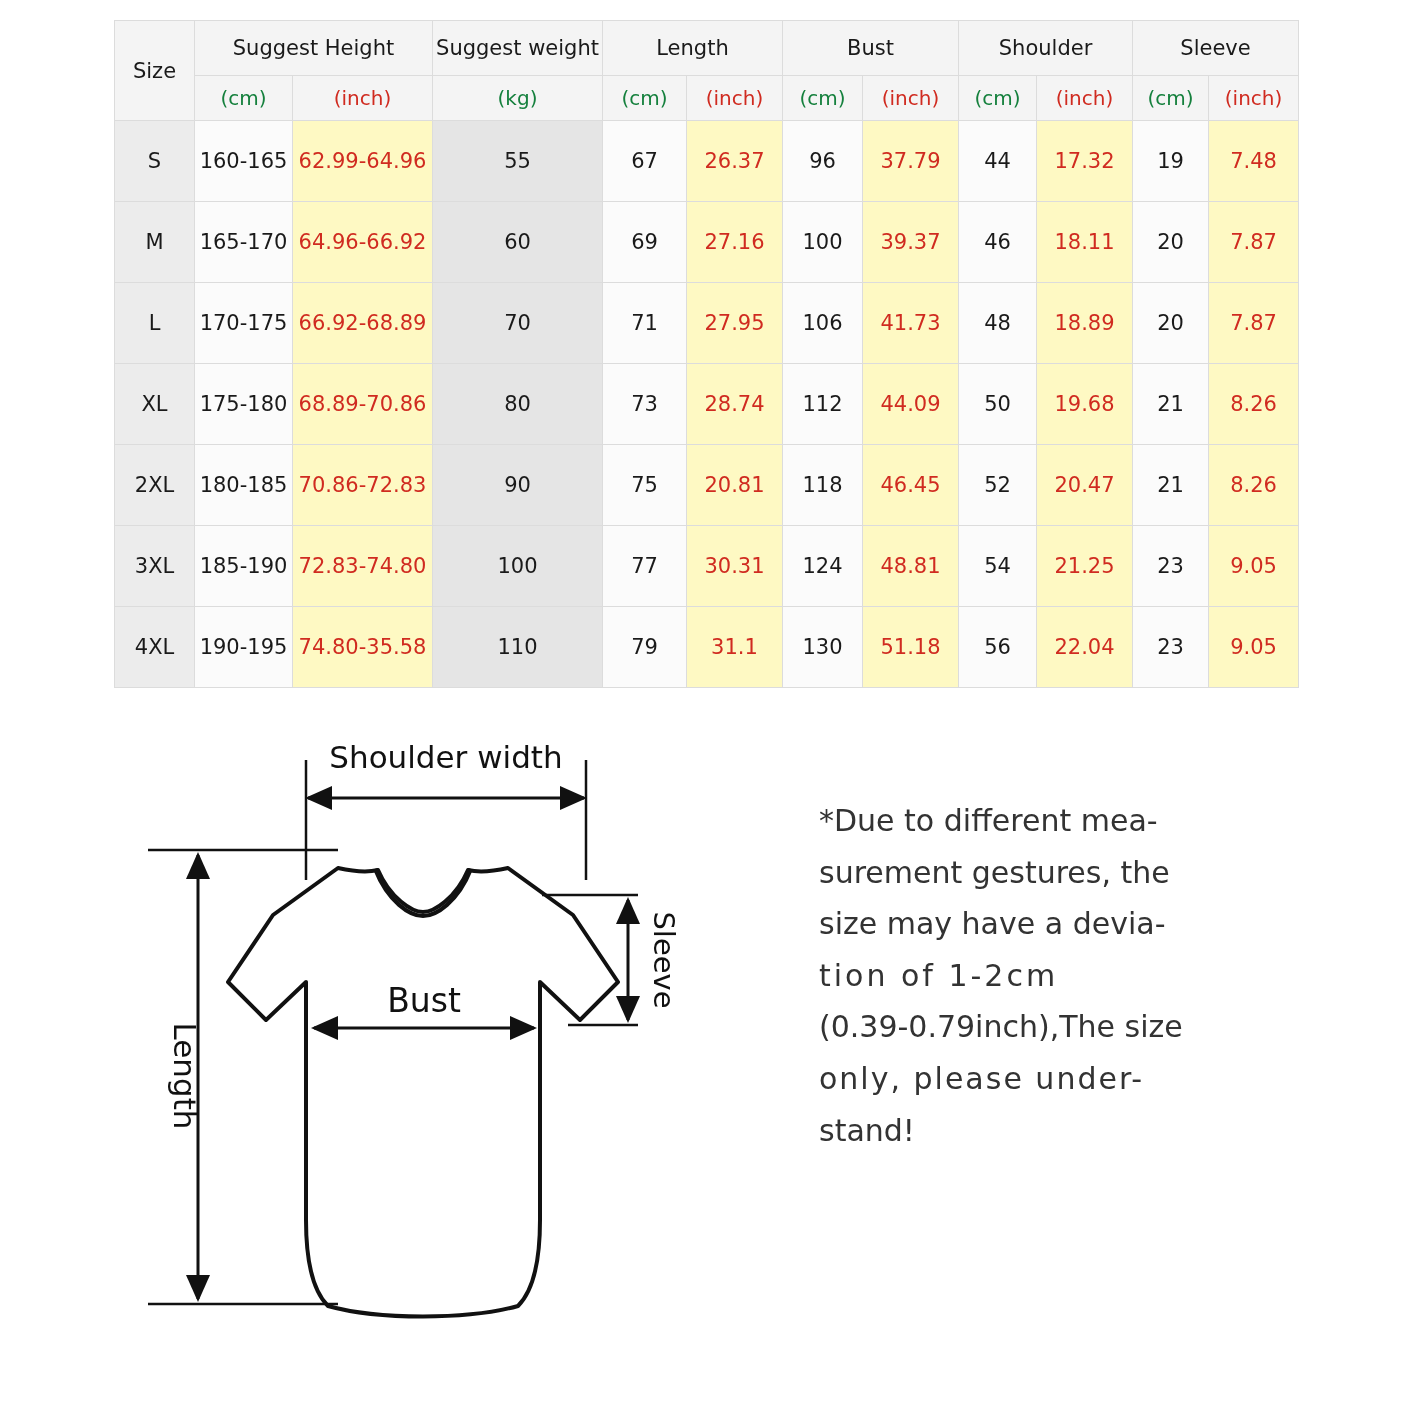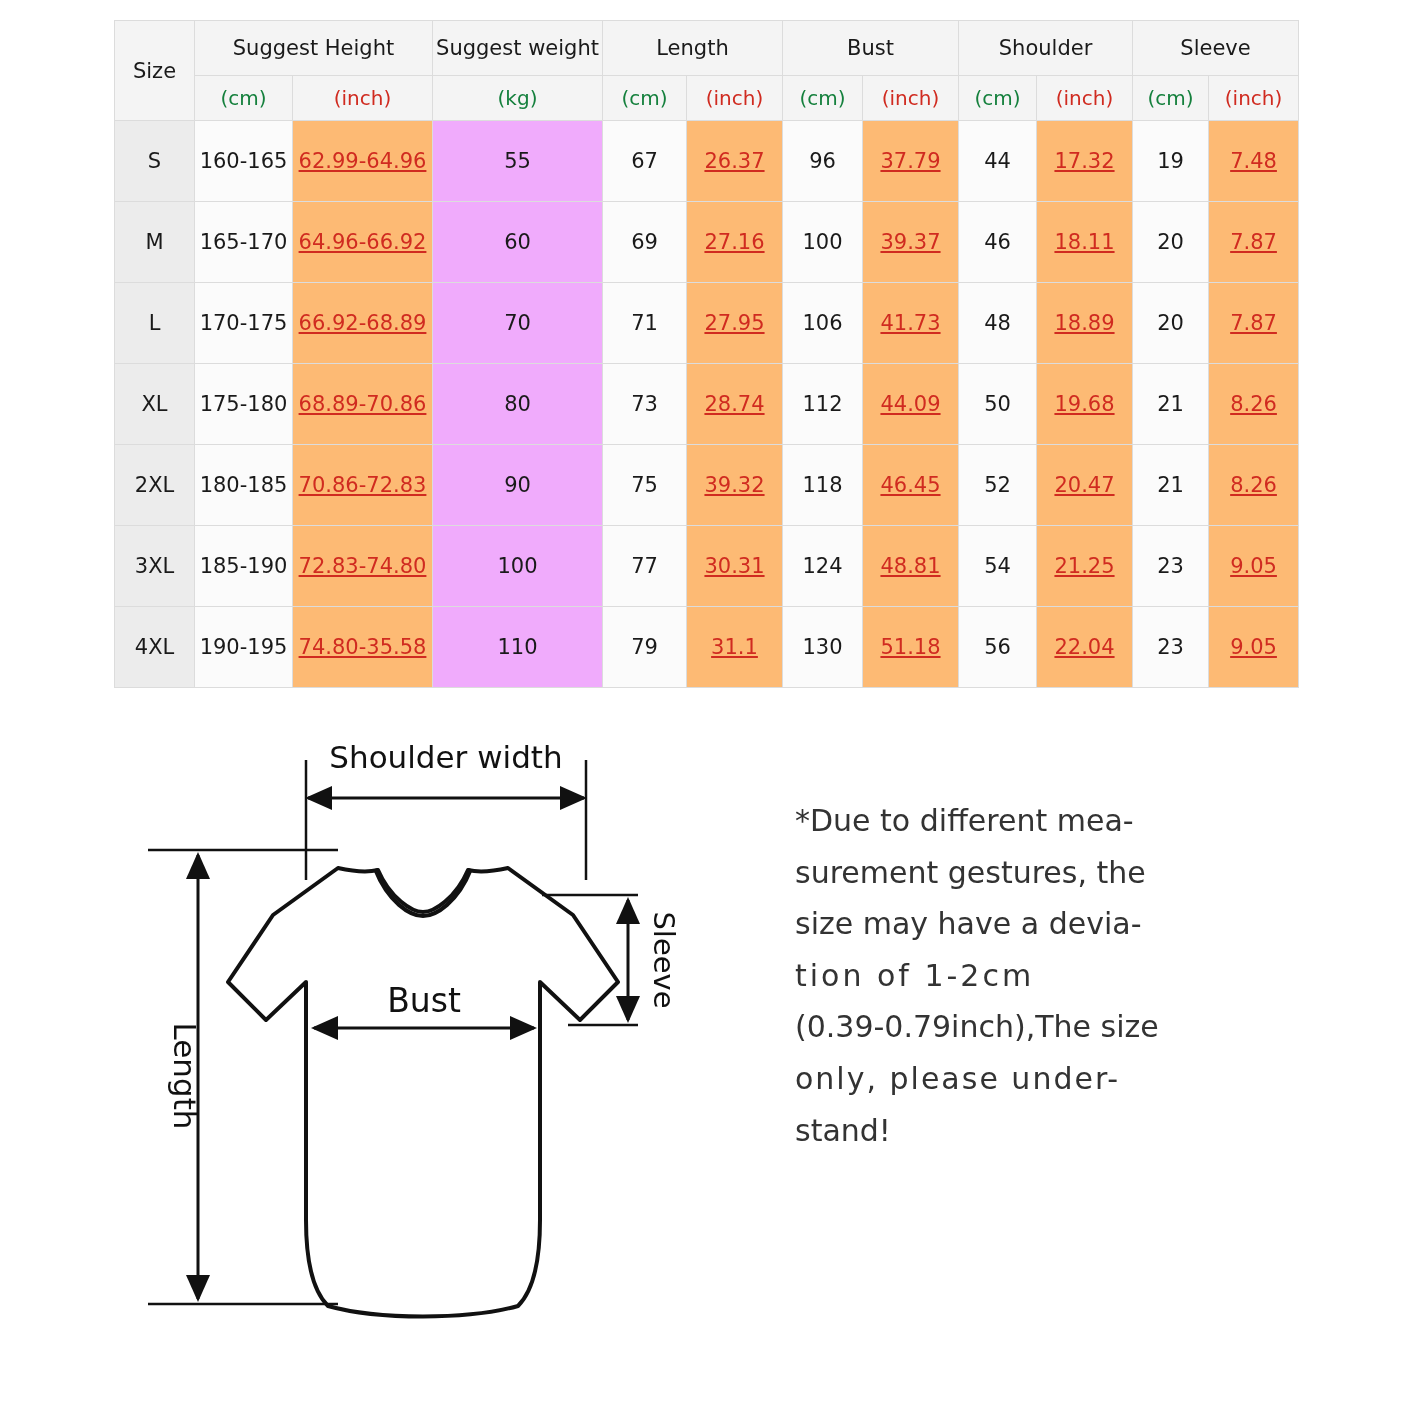--- a/index.html
+++ b/index.html
@@ -56,27 +56,26 @@
   }
   tbody tr { height: 81px; }
   td.val-cm {
     font-size: 21px;
     color: #1a1a1a;
     background: #fbfbfb;
   }
   td.val-inch {
     font-size: 21px;
     color: #d02b20;
-    background: #fdba74;
-    text-decoration: underline;
+    background: #fef9c3;
   }
   td.val-plain {
     font-size: 21px;
     color: #1a1a1a;
-    background: #f0abfc;
+    background: #e5e5e5;
   }
 
   
   col.c-size    { width: 80px; }
   col.c-hcm     { width: 98px; }
   col.c-hin     { width: 140px; }
   col.c-wkg     { width: 170px; }
   col.c-lcm     { width: 84px; }
   col.c-lin     { width: 96px; }
   col.c-bcm     { width: 80px; }
@@ -100,21 +99,21 @@
   #note {
     position: absolute;
     left: 795px;
     top: 795px;
     width: 450px;
     font-size: 30px;
     line-height: 1.72;
     color: #333333;
     font-family: "DejaVu Sans", sans-serif;
   }
-  #note .line { white-space: pre; letter-spacing: 0px; }
+  #note .line { white-space: pre; letter-spacing: 0px; margin-left: 24px; }
   #note .spaced1 { letter-spacing: 3.0px; }
   #note .spaced2 { letter-spacing: 2.0px; }
 </style>
 </head>
 <body>
 
 <div id="size-table-wrap">
   <table class="size-table">
     <colgroup>
       <col class="c-size">
@@ -210,21 +209,21 @@
         <td class="val-inch">19.68</td>
         <td class="val-cm">21</td>
         <td class="val-inch">8.26</td>
       </tr>
       <tr>
         <td class="size-cell">2XL</td>
         <td class="val-cm">180-185</td>
         <td class="val-inch">70.86-72.83</td>
         <td class="val-plain">90</td>
         <td class="val-cm">75</td>
-        <td class="val-inch">39.32</td>
+        <td class="val-inch">20.81</td>
         <td class="val-cm">118</td>
         <td class="val-inch">46.45</td>
         <td class="val-cm">52</td>
         <td class="val-inch">20.47</td>
         <td class="val-cm">21</td>
         <td class="val-inch">8.26</td>
       </tr>
       <tr>
         <td class="size-cell">3XL</td>
         <td class="val-cm">185-190</td>

